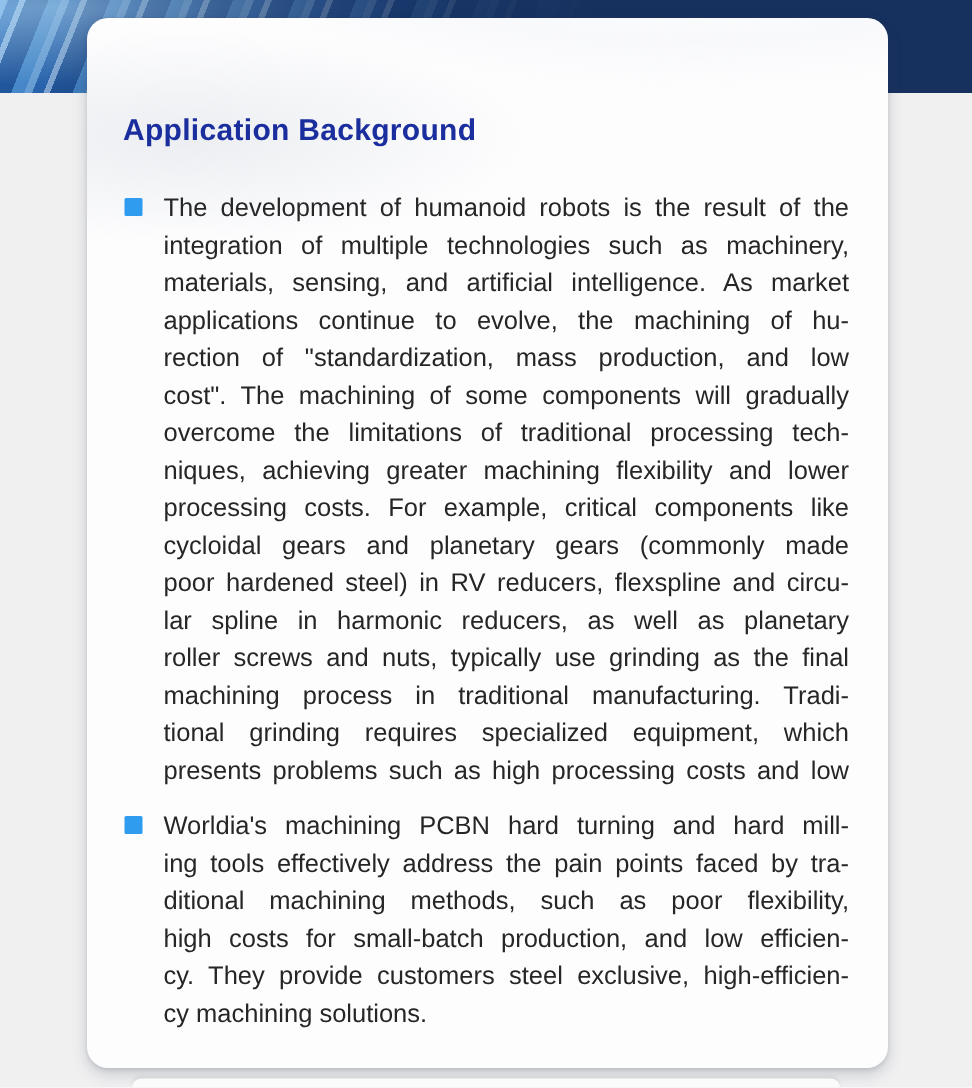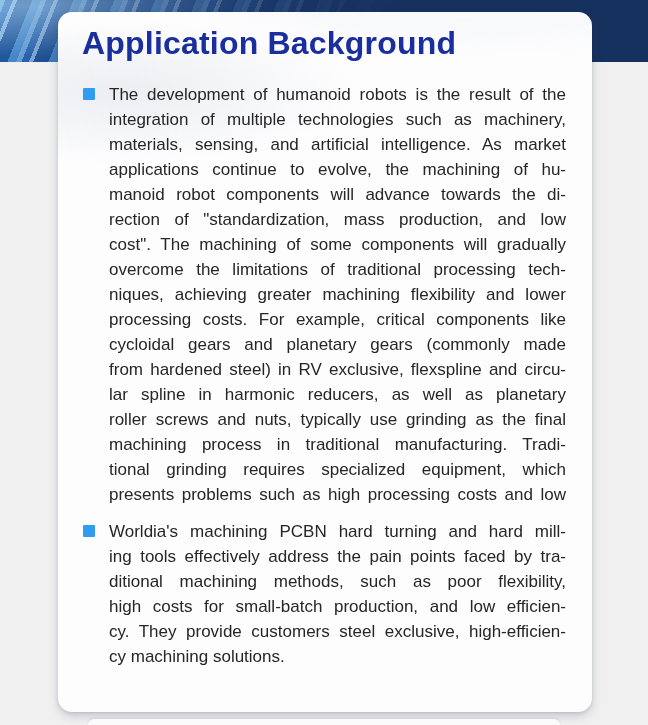--- a/index.html
+++ b/index.html
@@ -56,25 +56,26 @@
     height: 210px;
     border-radius: 14px 14px 0 0;
     background:
       radial-gradient(70% 55% at 12% 38%, rgba(198,204,212,0.30) 0%, rgba(198,204,212,0) 62%),
       radial-gradient(95% 75% at 76% -28%, rgba(255,255,255,0.95) 0%, rgba(240,242,246,0.35) 45%, rgba(240,242,246,0) 68%);
     pointer-events: none;
   }
   .card-content { position: relative; }
 
   .card-title {
-    font-size: 32px;
+    font-size: 20px;
     font-weight: bold;
     color: #1a2e9e;
     letter-spacing: 0.2px;
     line-height: 30px;
+    margin-top: 44px;
   }
 
   .bullets { margin-top: 24px; }
   .bullet-item {
     position: relative;
     padding-left: 27px;
     margin-bottom: 12px;
   }
   .bullet-square {
     position: absolute;
@@ -120,28 +121,27 @@
   <div class="card-content">
     <h1 class="card-title">Application Background</h1>
     <div class="bullets" id="bullets">
         <div class="bullet-item">
           <span class="bullet-square"></span>
           <div class="bullet-text">
             <div class="line">The development of humanoid robots is the result of the</div>
             <div class="line">integration of multiple technologies such as machinery,</div>
             <div class="line">materials, sensing, and artificial intelligence. As market</div>
             <div class="line">applications continue to evolve, the machining of hu-</div>
-            <div class="line">manoid robot components will advance towards the di-</div>
             <div class="line">rection of "standardization, mass production, and low</div>
             <div class="line">cost". The machining of some components will gradually</div>
             <div class="line">overcome the limitations of traditional processing tech-</div>
             <div class="line">niques, achieving greater machining flexibility and lower</div>
             <div class="line">processing costs. For example, critical components like</div>
             <div class="line">cycloidal gears and planetary gears (commonly made</div>
-            <div class="line">from hardened steel) in RV exclusive, flexspline and circu-</div>
+            <div class="line">poor hardened steel) in RV reducers, flexspline and circu-</div>
             <div class="line">lar spline in harmonic reducers, as well as planetary</div>
             <div class="line">roller screws and nuts, typically use grinding as the final</div>
             <div class="line">machining process in traditional manufacturing. Tradi-</div>
             <div class="line">tional grinding requires specialized equipment, which</div>
             <div class="line">presents problems such as high processing costs and low</div>
           </div>
         </div>
         <div class="bullet-item">
           <span class="bullet-square"></span>
           <div class="bullet-text">

